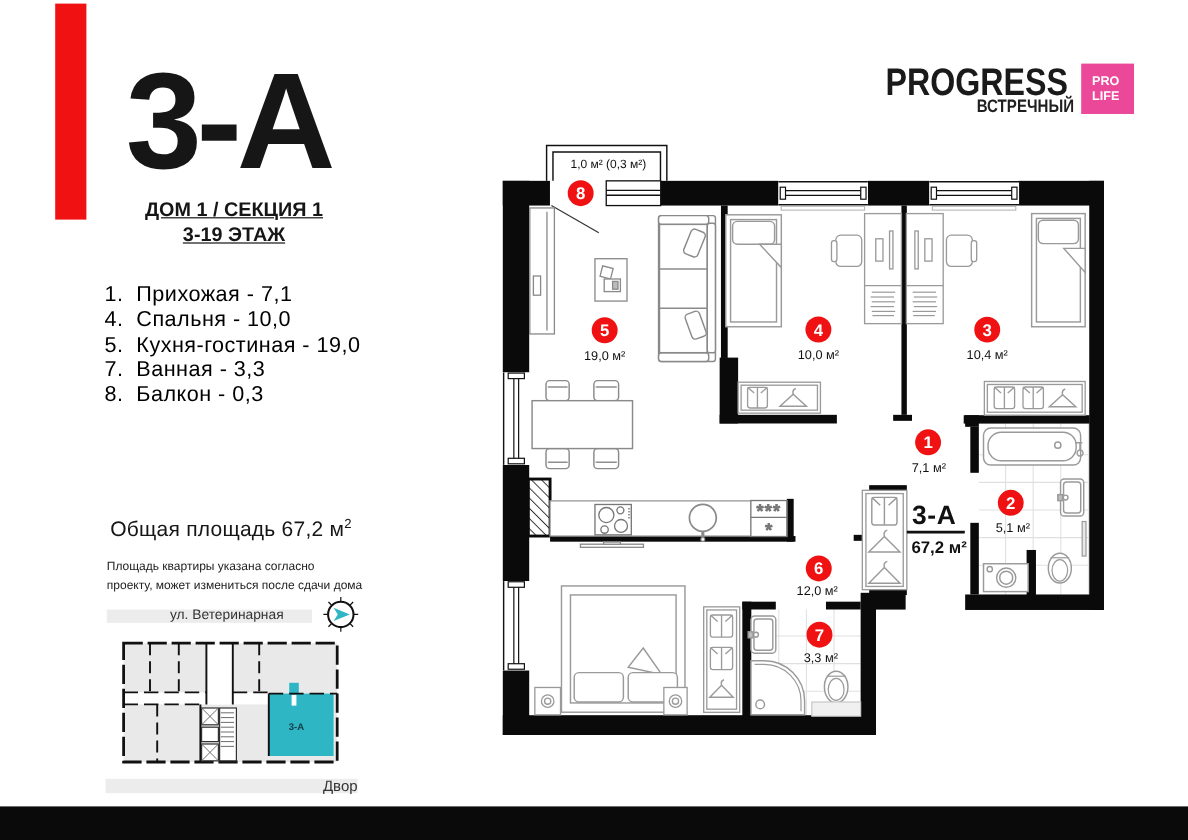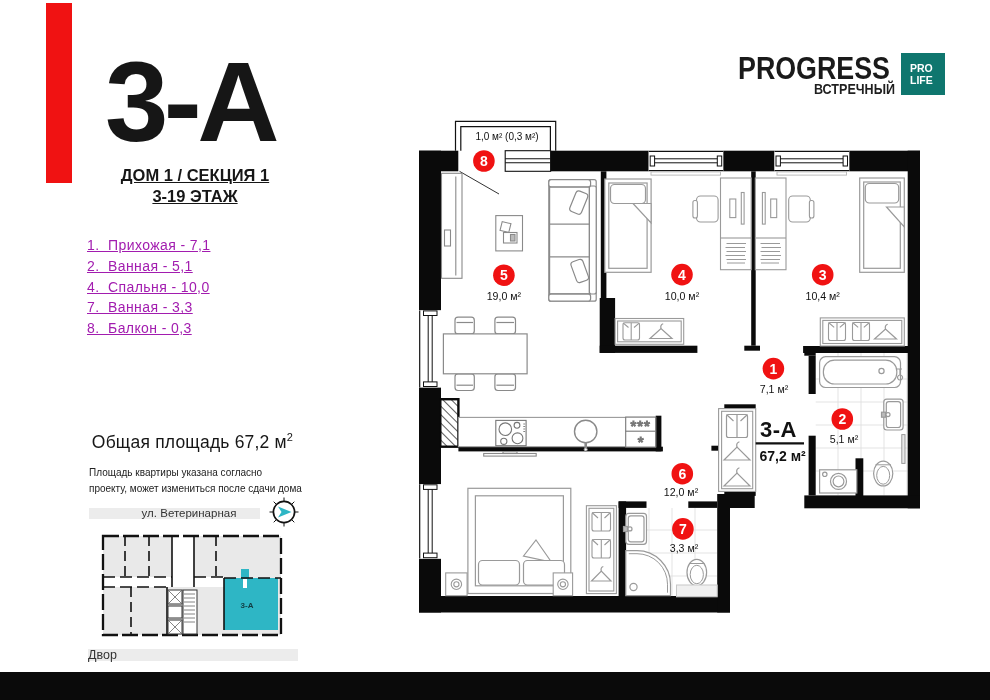--- a/index.html
+++ b/index.html
@@ -9,24 +9,24 @@
 </style>
 </head>
 <body>
 
 <div class="abs" style="left:46px;top:3px;width:26px;height:180px;background:#f01212;"></div>
 
 <div class="abs" style="left:100px;top:45px;width:180px;text-align:center;font-size:114px;font-weight:bold;letter-spacing:-4.5px;line-height:1;">3-А</div>
 
 <div class="abs" style="left:65px;top:165px;width:260px;text-align:center;font-size:16.5px;font-weight:bold;line-height:21px;text-decoration:underline;">ДОМ 1 / СЕКЦИЯ 1<br>3-19 ЭТАЖ</div>
 
-<div class="abs" style="left:87px;top:235px;font-size:14px;line-height:20.8px;letter-spacing:0.4px;color:#a21caf;text-decoration:underline;">
+<div class="abs" style="left:87px;top:235px;font-size:18px;line-height:20.8px;letter-spacing:0.4px;color:#000000;">
   <div>1.&nbsp;&nbsp;Прихожая - 7,1</div>
-  <div>2.&nbsp;&nbsp;Ванная - 5,1</div>
   <div>4.&nbsp;&nbsp;Спальня - 10,0</div>
+  <div>5.&nbsp;&nbsp;Кухня-гостиная - 19,0</div>
   <div>7.&nbsp;&nbsp;Ванная - 3,3</div>
   <div>8.&nbsp;&nbsp;Балкон - 0,3</div>
 </div>
 
 <div class="abs" style="left:0px;top:431px;width:385px;text-align:center;font-size:17.5px;font-weight:normal;letter-spacing:0.2px;">Общая площадь 67,2 м<sup style="font-size:11px;">2</sup></div>
 
 <div class="abs" style="left:89px;top:465px;width:250px;font-size:10px;line-height:15.5px;color:#222;">Площадь квартиры указана согласно<br>проекту, может измениться после сдачи дома</div>
 
 <div class="abs" style="left:89px;top:508px;width:171px;height:11px;background:#ececec;"></div>
 <div class="abs" style="left:89px;top:506.5px;width:200px;text-align:center;font-size:11.5px;color:#333;">ул. Ветеринарная</div>
@@ -92,30 +92,30 @@
     <line x1="89" y1="74" x2="100" y2="74"></line>
       <line x1="89" y1="78" x2="100" y2="78"></line>
     <line x1="89" y1="82" x2="100" y2="82"></line>
       <line x1="89" y1="86" x2="100" y2="86"></line>
     <line x1="89" y1="90" x2="100" y2="90"></line>
       <line x1="89" y1="94" x2="100" y2="94"></line>
   </g>
 </svg>
 
 <div class="abs" style="left:88px;top:649px;width:210px;height:12px;background:#ececec;"></div>
-<div class="abs" style="left:88px;top:648px;width:210px;text-align:left;font-size:12.5px;color:#333;">Двор</div>
+<div class="abs" style="left:88px;top:648px;width:210px;text-align:right;font-size:12.5px;color:#333;">Двор</div>
 
 <div class="abs" style="left:0;top:672px;width:990px;height:28px;background:#0a0a0a;"></div>
 
 <svg class="abs" style="left:730px;top:45px;" width="175" height="55" viewBox="0 0 175 55">
   <text x="8" y="34" font-size="32" font-weight="bold" fill="#1a1a1a" textLength="152" lengthAdjust="spacingAndGlyphs">PROGRESS</text>
   <text x="165" y="48.5" font-size="15" font-weight="bold" fill="#1f1f1f" text-anchor="end" textLength="81" lengthAdjust="spacingAndGlyphs">ВСТРЕЧНЫЙ</text>
 </svg>
 
-<div class="abs" style="left:901px;top:53px;width:44px;height:42px;background:#0f766e;">
+<div class="abs" style="left:901px;top:53px;width:44px;height:42px;background:#ec4899;">
   <div style="margin:10px 0 0 9px;font-size:10.5px;font-weight:bold;color:#fff;line-height:11.5px;">PRO<br>LIFE</div>
 </div>
 
 <svg id="plan" class="abs" style="left:400px;top:100px;" width="550" height="540" viewBox="400 100 550 540">
 <defs>
   <pattern id="hatch" width="6" height="6" patternTransform="rotate(-45)" patternUnits="userSpaceOnUse">
     <rect width="6" height="6" fill="#fff"></rect>
     <line x1="0" y1="0" x2="0" y2="6" stroke="#333" stroke-width="1.6"></line>
   </pattern>
 </defs>

